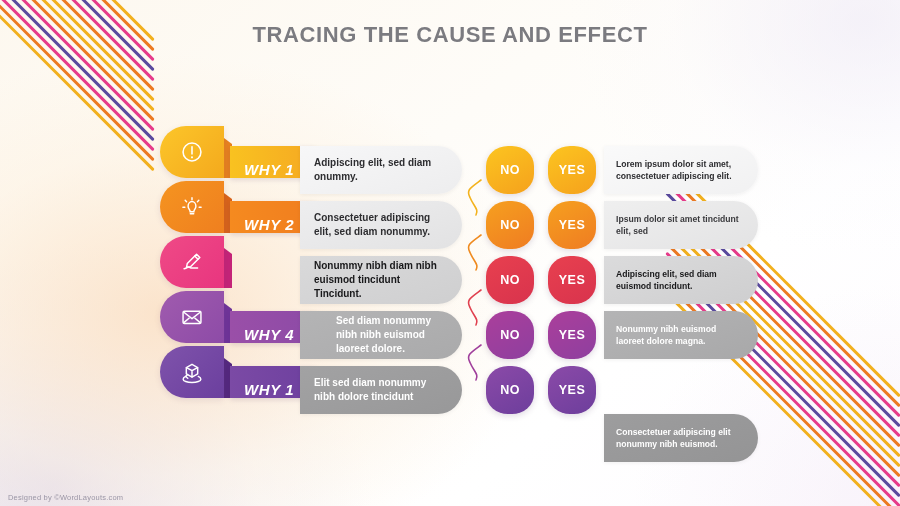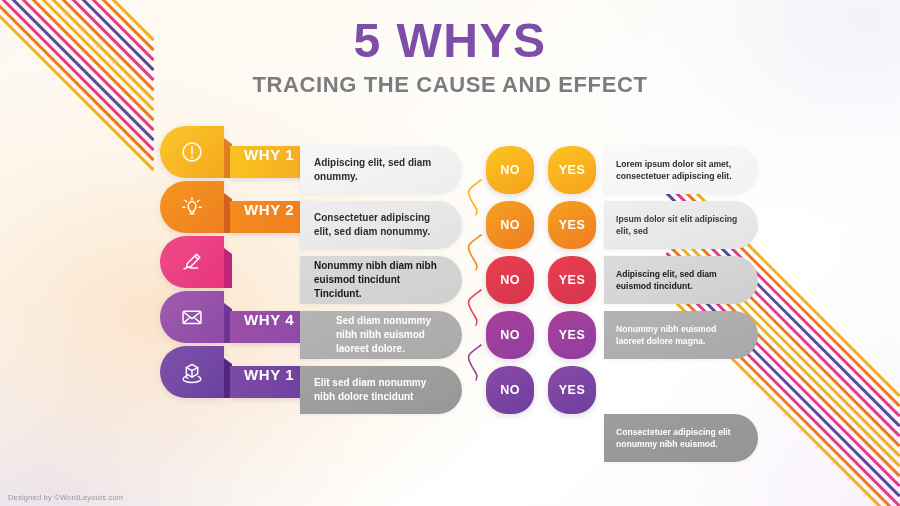--- a/index.html
+++ b/index.html
@@ -56,22 +56,23 @@
   }
   .extrude .face{
     position:absolute;inset:0;
     clip-path:polygon(0 0,100% 18px,100% 100%,0 calc(100% - 0px));
   }
 
   
   .why-bar{
     position:absolute;left:230px;top:0;width:96px;height:32px;
     border-radius:0 24px 24px 0;
-    display:flex;align-items:flex-start;
+    display:flex;align-items:flex-end;
     box-shadow:0 2px 5px rgba(70,40,90,.14);
+    font-style:italic;
   }
   .why-label{
     color:#fff;font-size:15px;font-weight:700;letter-spacing:.6px;
     margin-left:14px;white-space:nowrap;
   }
 
   
   .cap-left{
     position:absolute;left:300px;top:0;width:162px;height:48px;
     border-radius:0 24px 24px 0;
@@ -145,21 +146,20 @@
       <div class="stripe" style="background: rgb(242, 176, 30); width: 330px; height: 3px; left: -110px; top: 12px; transform: rotate(45deg); transform-origin: 50% 50%;"></div>
       <div class="stripe" style="background: rgb(236, 122, 34); width: 330px; height: 3px; left: -110px; top: 22px; transform: rotate(45deg); transform-origin: 50% 50%;"></div>
       <div class="stripe" style="background: rgb(230, 59, 138); width: 330px; height: 3px; left: -110px; top: 32px; transform: rotate(45deg); transform-origin: 50% 50%;"></div>
       <div class="stripe" style="background: rgb(90, 74, 158); width: 330px; height: 3px; left: -110px; top: 42px; transform: rotate(45deg); transform-origin: 50% 50%;"></div>
       <div class="stripe" style="background: rgb(230, 59, 138); width: 330px; height: 3px; left: -110px; top: 52px; transform: rotate(45deg); transform-origin: 50% 50%;"></div>
       <div class="stripe" style="background: rgb(236, 122, 34); width: 330px; height: 3px; left: -110px; top: 62px; transform: rotate(45deg); transform-origin: 50% 50%;"></div>
       <div class="stripe" style="background: rgb(242, 176, 30); width: 330px; height: 3px; left: -110px; top: 72px; transform: rotate(45deg); transform-origin: 50% 50%;"></div>
     </div>
 
   <div class="header">
-    <h1 class="title" style="color: rgb(125, 78, 168);">5 WHYS</h1>
     <p class="subtitle" style="color: rgb(123, 123, 128);">TRACING THE CAUSE AND EFFECT</p>
   </div>
 
   <div class="diagram" id="diagram">
     <svg class="connectors" id="connectors" viewBox="0 0 900 300">
         <path d="M 481 48 C 470 56, 466 58, 470 65.5 C 474 75, 479 77, 476 83" fill="none" stroke="#f3b21d" stroke-width="1.6" stroke-linecap="round"></path>
         <path d="M 481 103 C 470 111, 466 113, 470 120.5 C 474 130, 479 132, 476 138" fill="none" stroke="#ef8a1f" stroke-width="1.6" stroke-linecap="round"></path>
         <path d="M 481 158 C 470 166, 466 168, 470 175.5 C 474 185, 479 187, 476 193" fill="none" stroke="#e0404f" stroke-width="1.6" stroke-linecap="round"></path>
         <path d="M 481 213 C 470 221, 466 223, 470 230.5 C 474 240, 479 242, 476 248" fill="none" stroke="#a03f9c" stroke-width="1.6" stroke-linecap="round"></path>
       </svg>
@@ -203,21 +203,21 @@
         </div>
         <div class="why-bar" style="background: linear-gradient(90deg, rgb(245, 138, 31), rgb(240, 124, 31));">
           <span class="why-label">WHY 2</span>
         </div>
         <div class="cap-left" style="background: linear-gradient(160deg, rgb(238, 238, 239), rgb(226, 226, 227));">
           <div class="txt" style="color: rgb(45, 45, 48);">Consectetuer adipiscing elit, sed diam nonummy.</div>
         </div>
         <div class="squircle sq-no" style="background: linear-gradient(150deg, rgb(246, 160, 31), rgb(239, 124, 34));">NO</div>
         <div class="squircle sq-yes" style="background: linear-gradient(150deg, rgb(246, 160, 31), rgb(239, 124, 34));">YES</div>
         <div class="cap-right" style="background: linear-gradient(160deg, rgb(239, 239, 239), rgb(227, 227, 228));">
-          <div class="txt" style="color: rgb(58, 58, 61);">Ipsum dolor sit elit adipiscing elit, sed</div>
+          <div class="txt" style="color: rgb(58, 58, 61);">Ipsum dolor sit amet tincidunt elit, sed</div>
         </div>
       </div>
       <div class="row" style="top: 124px;">
         <div class="extrude">
           <div class="face" style="background: rgb(196, 36, 120);"></div>
         </div>
         <div class="icon-tab" style="background: linear-gradient(135deg, rgb(239, 74, 134), rgb(232, 53, 127));">
           <span>
             <svg viewBox="0 0 32 32" fill="none" stroke="#fff" stroke-width="1.8" stroke-linecap="round" stroke-linejoin="round">
               <path d="M21.6 6.4l4 4-11.4 11.4-5 1 1-5z"></path>

